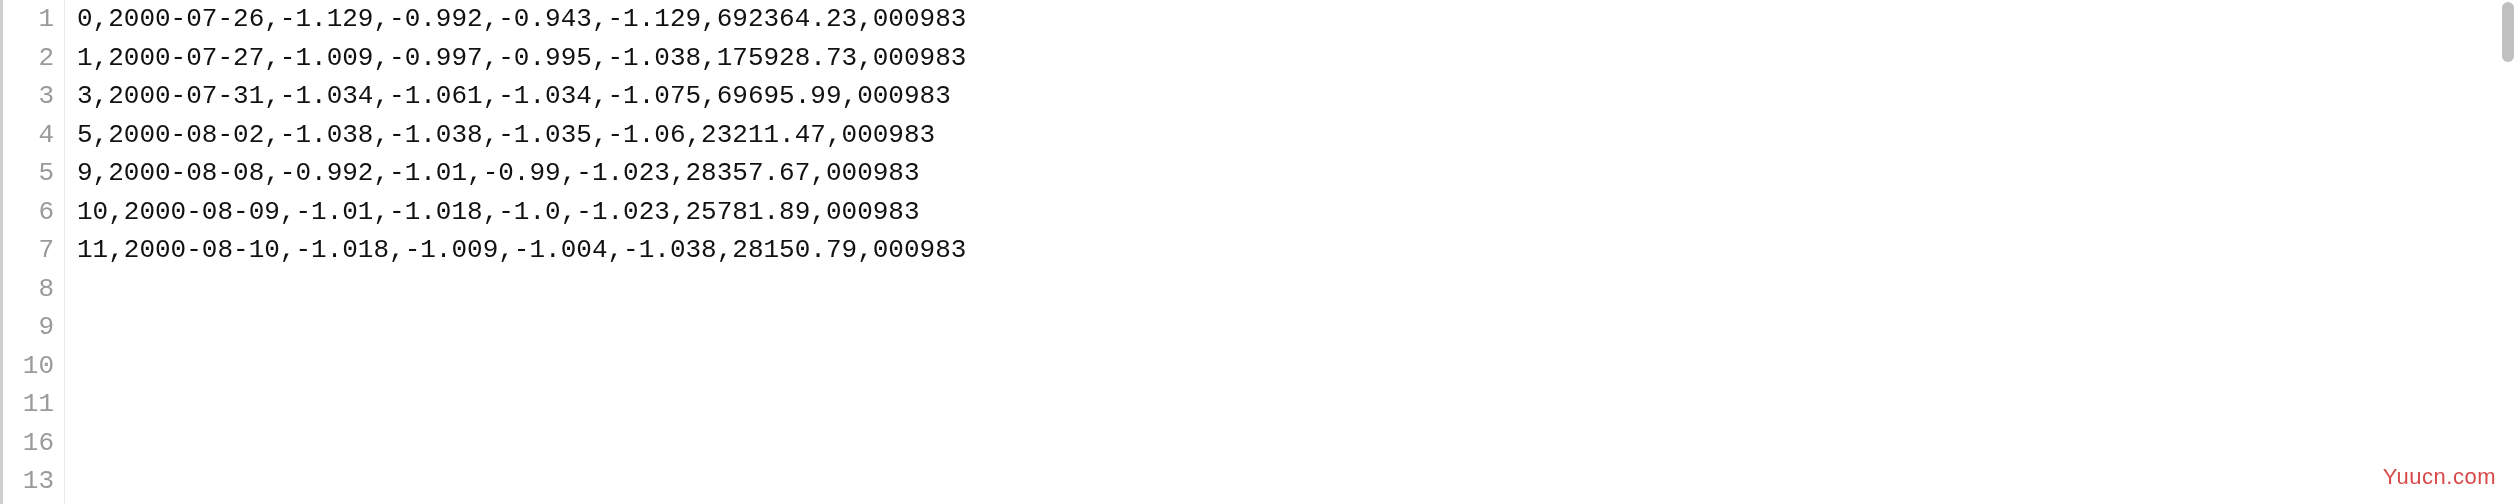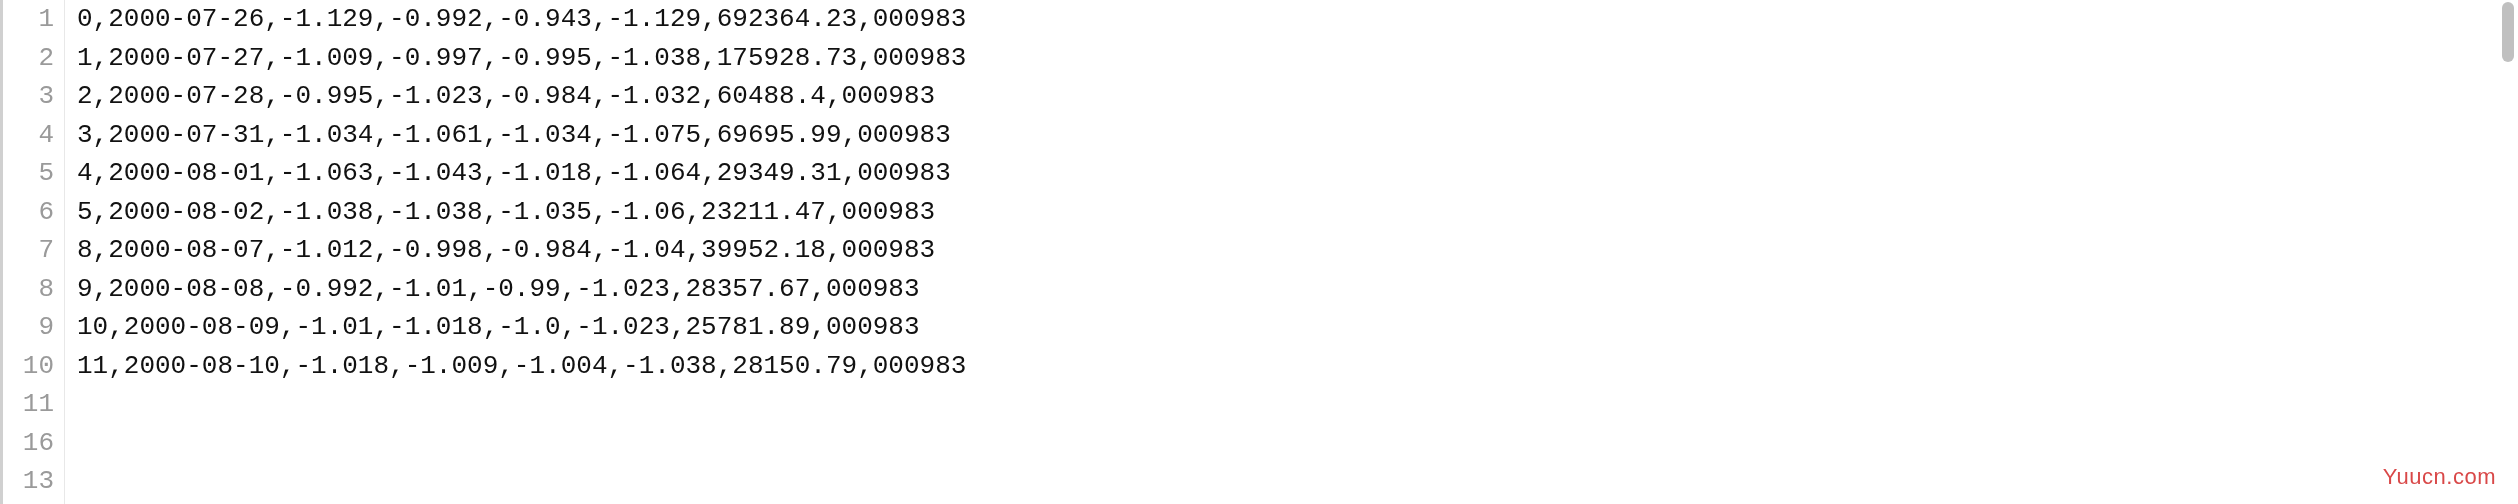--- a/index.html
+++ b/index.html
@@ -75,25 +75,22 @@
       <div class="gutter-line">8</div>
       <div class="gutter-line">9</div>
       <div class="gutter-line">10</div>
       <div class="gutter-line">11</div>
       <div class="gutter-line">16</div>
       <div class="gutter-line">13</div>
     </div>
   <div class="content" id="content">
       <div class="content-line">0,2000-07-26,-1.129,-0.992,-0.943,-1.129,692364.23,000983</div>
       <div class="content-line">1,2000-07-27,-1.009,-0.997,-0.995,-1.038,175928.73,000983</div>
-      <div class="content-line">2,2000-07-28,-0.995,-1.023,-0.984,-1.032,60488.4,000983</div>
       <div class="content-line">3,2000-07-31,-1.034,-1.061,-1.034,-1.075,69695.99,000983</div>
-      <div class="content-line">4,2000-08-01,-1.063,-1.043,-1.018,-1.064,29349.31,000983</div>
       <div class="content-line">5,2000-08-02,-1.038,-1.038,-1.035,-1.06,23211.47,000983</div>
-      <div class="content-line">8,2000-08-07,-1.012,-0.998,-0.984,-1.04,39952.18,000983</div>
       <div class="content-line">9,2000-08-08,-0.992,-1.01,-0.99,-1.023,28357.67,000983</div>
       <div class="content-line">10,2000-08-09,-1.01,-1.018,-1.0,-1.023,25781.89,000983</div>
       <div class="content-line">11,2000-08-10,-1.018,-1.009,-1.004,-1.038,28150.79,000983</div>
     </div>
 </div>
 
 <div class="scrollbar"></div>
 <div class="watermark">Yuucn.com</div>
 
 </body></html>

